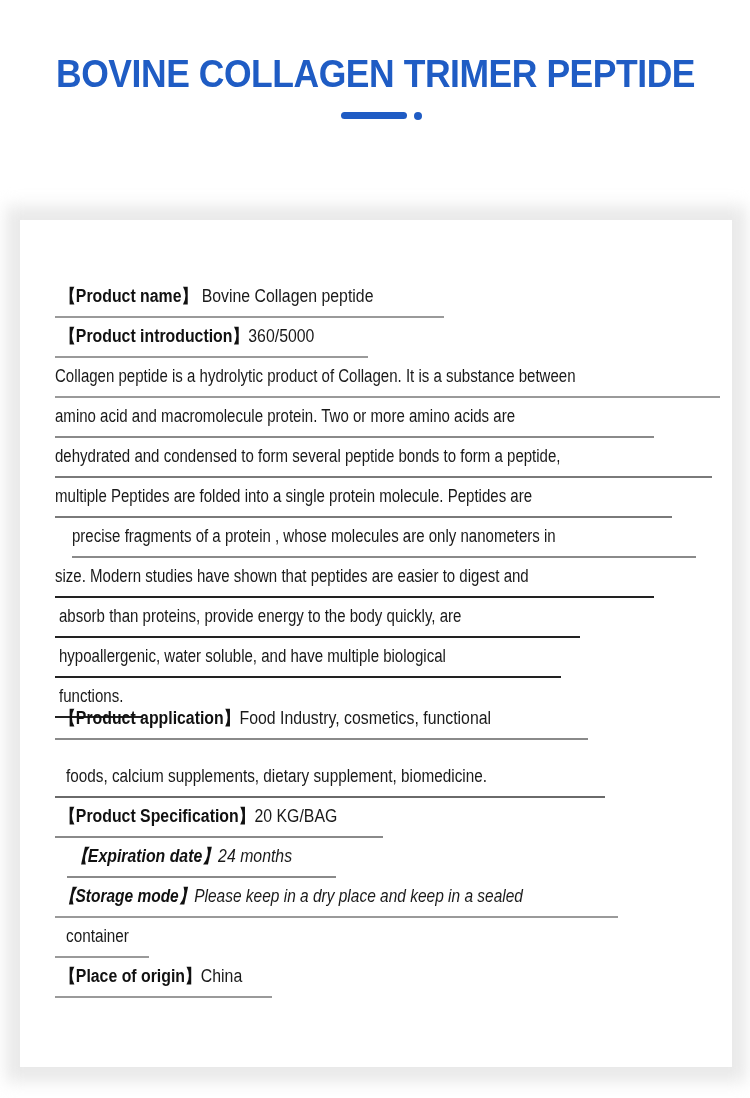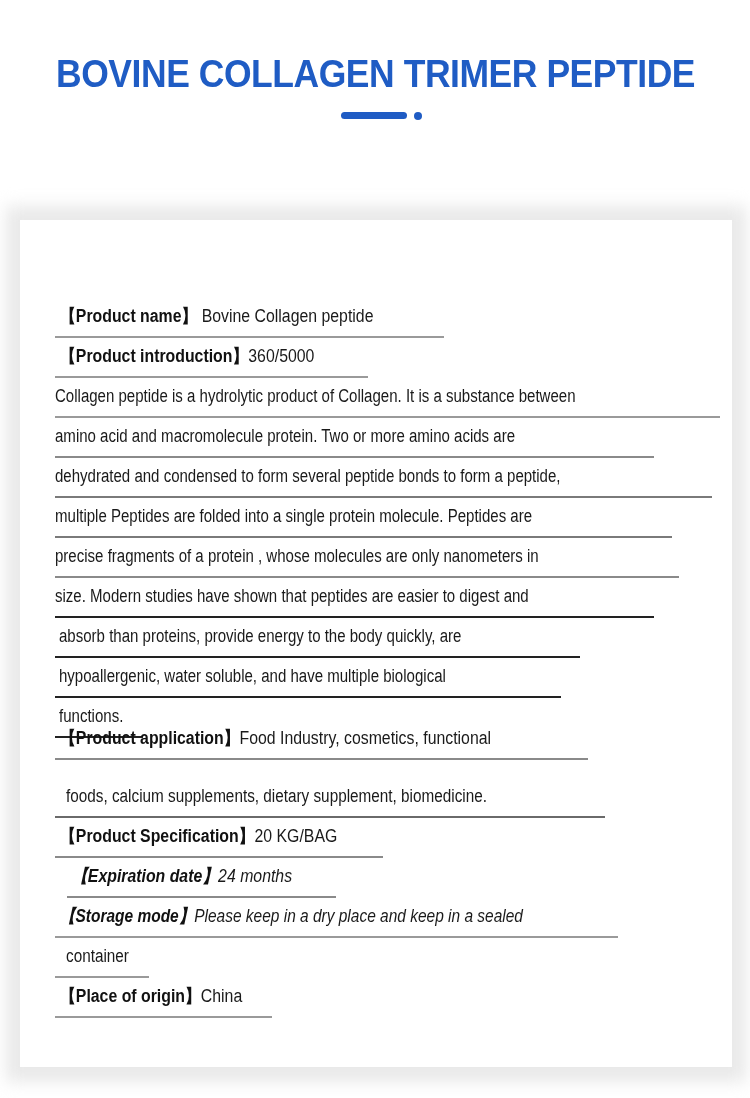--- a/index.html
+++ b/index.html
@@ -16,21 +16,21 @@
     .divider-dot { position: absolute; left: 414px; top: 112px; width: 8px; height: 8px;
                    background: #1f5cc4; border-radius: 50%; }
     .card-frame {
       position: absolute; left: 6px; top: 206px; width: 740px; height: 876px;
       background: #e9e9e9; filter: blur(8px);
     }
     .card {
       position: absolute; left: 20px; top: 220px; width: 712px; height: 847px;
       background: #ffffff;
     }
-    .row { position: absolute; height: 40px; white-space: nowrap; margin-top: 20px; }
+    .row { position: absolute; height: 40px; white-space: nowrap; }
     .row-text {
       position: absolute; left: 0; top: 0; height: 34px; line-height: 34px;
       font-family: "Liberation Sans", sans-serif; font-size: 18px; color: #1a1a1a;
       white-space: nowrap; transform-origin: 0 50%;
     }
     .row-label { font-weight: bold; color: #111; }
     .row-line { position: absolute; left: 0; top: 37px; height: 2px; }
   </style>
 </head>
 <body>
@@ -59,21 +59,21 @@
         <div class="row-line" style="width: 599px; background: rgb(138, 138, 138);"></div>
       </div>
       <div class="row" style="left: 35px; top: 219px; width: 657px;">
         <div class="row-text" style="left: 0px; transform: scaleX(0.835);"><span class="row-value">dehydrated and condensed to form several peptide bonds to form a peptide,</span></div>
         <div class="row-line" style="width: 657px; background: rgb(122, 122, 122);"></div>
       </div>
       <div class="row" style="left: 35px; top: 259px; width: 617px; text-align: right;">
         <div class="row-text" style="left: 0px; transform: scaleX(0.835);"><span class="row-value">multiple Peptides are folded into a single protein molecule. Peptides are</span></div>
         <div class="row-line" style="width: 617px; background: rgb(122, 122, 122);"></div>
       </div>
-      <div class="row" style="left: 35px; top: 299px; width: 624px; text-align: center;">
+      <div class="row" style="left: 52px; top: 299px; width: 624px; text-align: center;">
         <div class="row-text" style="left: 0px; transform: scaleX(0.835);"><span class="row-value">precise fragments of a protein  , whose molecules are only nanometers in</span></div>
         <div class="row-line" style="width: 624px; background: rgb(138, 138, 138);"></div>
       </div>
       <div class="row" style="left: 35px; top: 339px; width: 599px;">
         <div class="row-text" style="left: 0px; transform: scaleX(0.835);"><span class="row-value">size. Modern studies have shown that peptides are easier to digest and</span></div>
         <div class="row-line" style="width: 599px; background: rgb(34, 34, 34);"></div>
       </div>
       <div class="row" style="left: 35px; top: 379px; width: 525px;">
         <div class="row-text" style="left: 4px; transform: scaleX(0.835);"><span class="row-value">absorb than proteins, provide energy to the body quickly, are</span></div>
         <div class="row-line" style="width: 525px; background: rgb(34, 34, 34);"></div>

